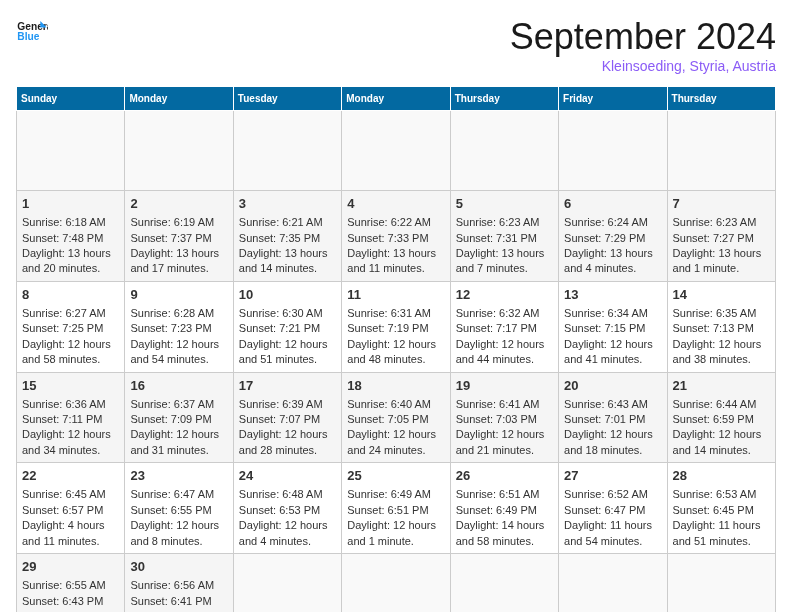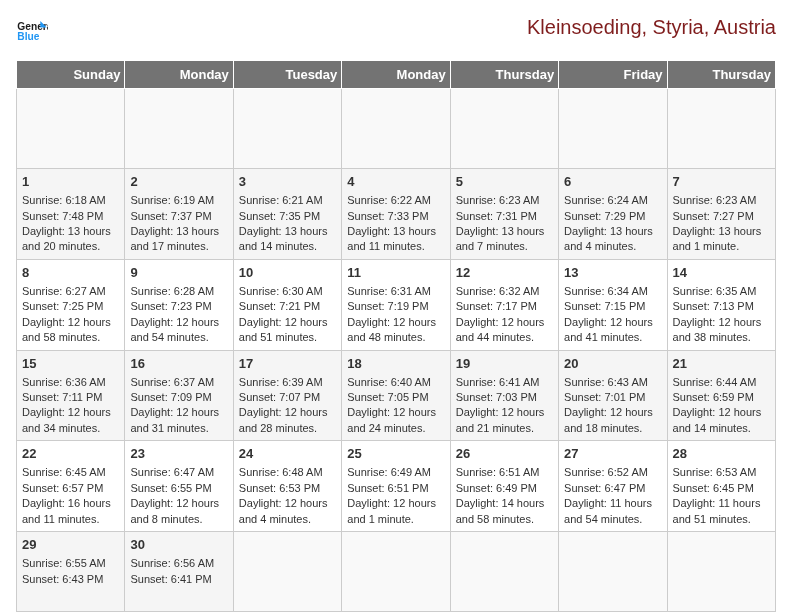--- a/index.html
+++ b/index.html
@@ -27,34 +27,34 @@
     }
     .title-block {
       text-align: right;
     }
     .month-title {
       font-size: 36px;
       font-weight: normal;
       color: #1a1a1a;
     }
     .subtitle {
-      font-size: 20px;
-      color: #7f1d1d;
+      font-size: 14px;
+      color: #8b5cf6;
     }
     table {
       width: 100%;
       border-collapse: collapse;
       font-size: 11px;
     }
     thead tr th {
-      background: #737373;
+      background: #0369a1;
       color: #fff;
       padding: 6px 4px;
-      text-align: right;
-      font-size: 13px;
+      text-align: left;
+      font-size: 10px;
       font-weight: bold;
       border: 1px solid #fff;
     }
     tbody tr td {
       border: 1px solid #ccc;
       vertical-align: top;
       padding: 4px 5px;
       width: 14.28%;
       min-height: 70px;
       height: 80px;
@@ -82,20 +82,21 @@
 
 <div class="header">
   <div class="logo">
     <svg class="logo-icon" viewBox="0 0 50 50">
       <text x="2" y="22" font-size="16" font-weight="bold" fill="#1a1a1a">General</text>
       <text x="2" y="38" font-size="16" font-weight="bold" fill="#2196F3">Blue</text>
       <polygon points="38,8 48,18 38,18" fill="#2196F3"></polygon>
     </svg>
   </div>
   <div class="title-block">
+    <div class="month-title">September 2024</div>
     <div class="subtitle">Kleinsoeding, Styria, Austria</div>
   </div>
 </div>
 
 <table>
   <thead>
     <tr>
     <th>Sunday</th>
         <th>Monday</th>
         <th>Tuesday</th>
@@ -136,21 +137,21 @@
       <tr>
         <td><span class="day-num">15</span><span>Sunrise: 6:36 AM</span><br><span>Sunset: 7:11 PM</span><br><span>Daylight: 12 hours and 34 minutes.</span></td>
         <td><span class="day-num">16</span><span>Sunrise: 6:37 AM</span><br><span>Sunset: 7:09 PM</span><br><span>Daylight: 12 hours and 31 minutes.</span></td>
         <td><span class="day-num">17</span><span>Sunrise: 6:39 AM</span><br><span>Sunset: 7:07 PM</span><br><span>Daylight: 12 hours and 28 minutes.</span></td>
         <td><span class="day-num">18</span><span>Sunrise: 6:40 AM</span><br><span>Sunset: 7:05 PM</span><br><span>Daylight: 12 hours and 24 minutes.</span></td>
         <td><span class="day-num">19</span><span>Sunrise: 6:41 AM</span><br><span>Sunset: 7:03 PM</span><br><span>Daylight: 12 hours and 21 minutes.</span></td>
         <td><span class="day-num">20</span><span>Sunrise: 6:43 AM</span><br><span>Sunset: 7:01 PM</span><br><span>Daylight: 12 hours and 18 minutes.</span></td>
         <td><span class="day-num">21</span><span>Sunrise: 6:44 AM</span><br><span>Sunset: 6:59 PM</span><br><span>Daylight: 12 hours and 14 minutes.</span></td>
       </tr>
       <tr>
-        <td><span class="day-num">22</span><span>Sunrise: 6:45 AM</span><br><span>Sunset: 6:57 PM</span><br><span>Daylight: 16 hours and 11 minutes.</span></td>
+        <td><span class="day-num">22</span><span>Sunrise: 6:45 AM</span><br><span>Sunset: 6:57 PM</span><br><span>Daylight: 4 hours and 11 minutes.</span></td>
         <td><span class="day-num">23</span><span>Sunrise: 6:47 AM</span><br><span>Sunset: 6:55 PM</span><br><span>Daylight: 12 hours and 8 minutes.</span></td>
         <td><span class="day-num">24</span><span>Sunrise: 6:48 AM</span><br><span>Sunset: 6:53 PM</span><br><span>Daylight: 12 hours and 4 minutes.</span></td>
         <td><span class="day-num">25</span><span>Sunrise: 6:49 AM</span><br><span>Sunset: 6:51 PM</span><br><span>Daylight: 12 hours and 1 minute.</span></td>
         <td><span class="day-num">26</span><span>Sunrise: 6:51 AM</span><br><span>Sunset: 6:49 PM</span><br><span>Daylight: 14 hours and 58 minutes.</span></td>
         <td><span class="day-num">27</span><span>Sunrise: 6:52 AM</span><br><span>Sunset: 6:47 PM</span><br><span>Daylight: 11 hours and 54 minutes.</span></td>
         <td><span class="day-num">28</span><span>Sunrise: 6:53 AM</span><br><span>Sunset: 6:45 PM</span><br><span>Daylight: 11 hours and 51 minutes.</span></td>
       </tr>
       <tr>
         <td><span class="day-num">29</span><span>Sunrise: 6:55 AM</span><br><span>Sunset: 6:43 PM</span><br></td>
         <td><span class="day-num">30</span><span>Sunrise: 6:56 AM</span><br><span>Sunset: 6:41 PM</span><br></td>

